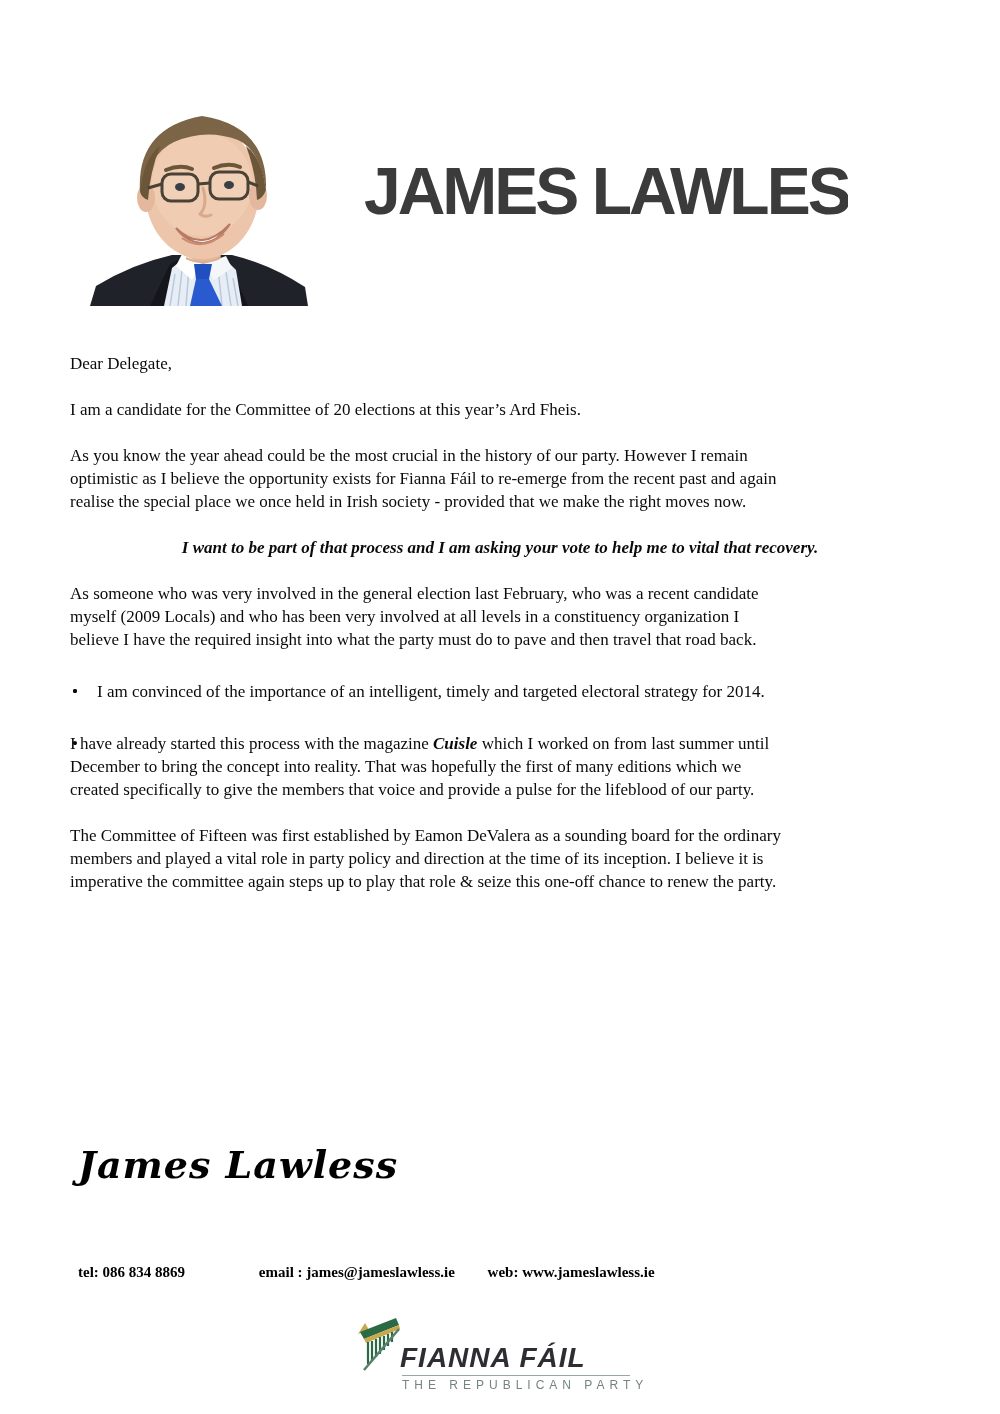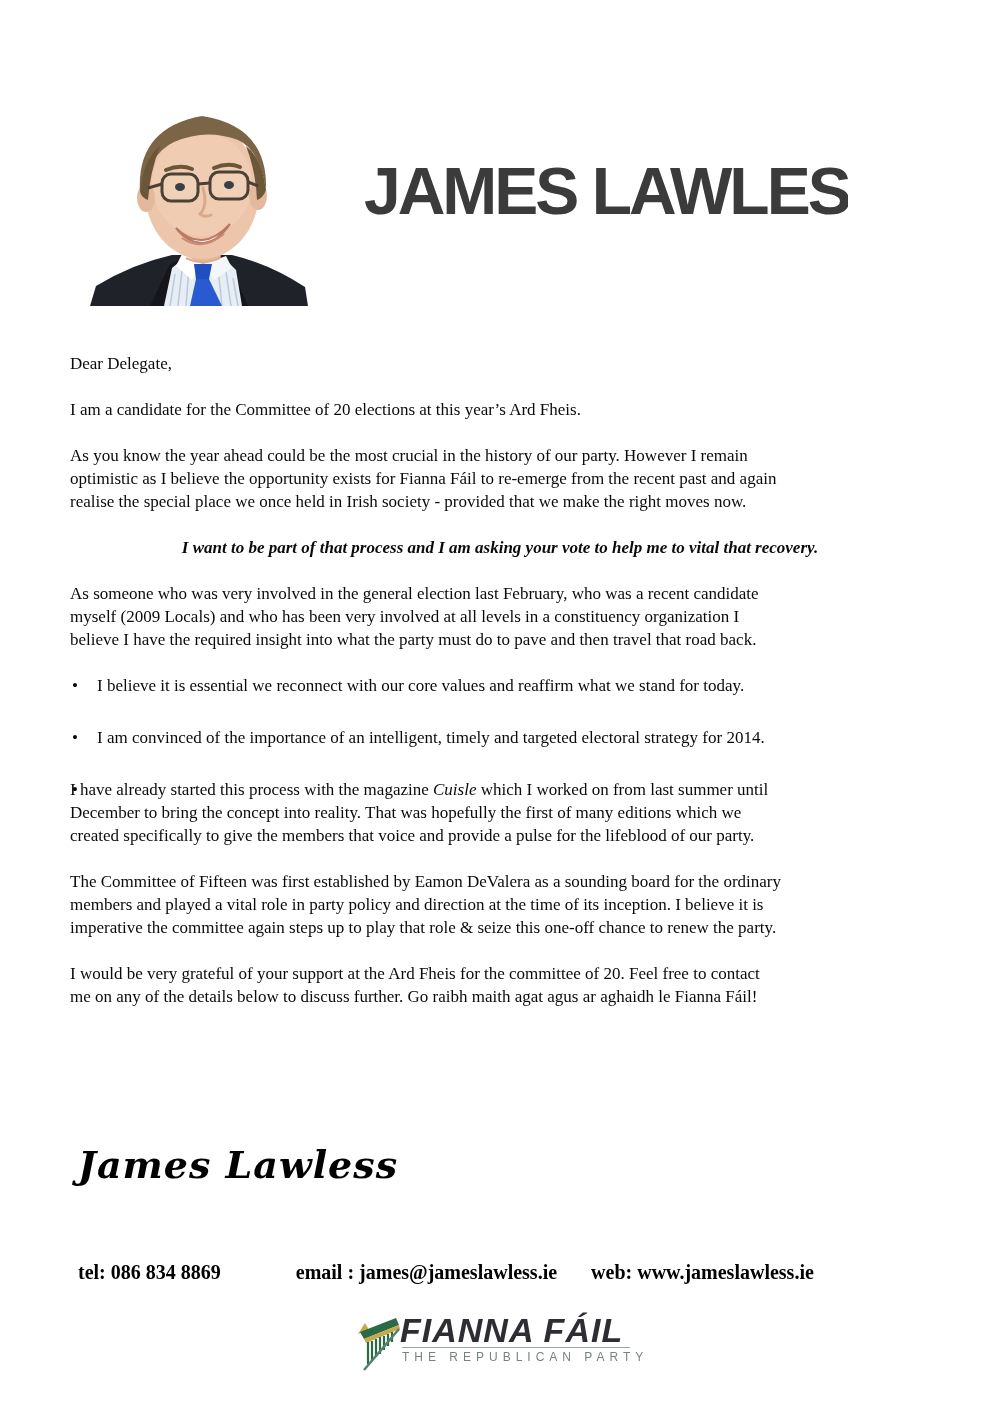--- a/index.html
+++ b/index.html
@@ -42,53 +42,53 @@
     width:860px; text-align:center;
     font-weight:700; font-style:italic;
   }
   .letter ul { list-style:none; margin:0; padding:0; }
   .letter li {
     position:relative; padding-left:27px; margin:0 0 29px 0;
   }
   .letter li .bullet {
     position:absolute; left:2px; top:0; font-size:17px;
   }
-  .cuisle-em { font-weight:400; font-style:italic; }
+  .cuisle-em { font-weight:700; font-style:italic; }
 
   
   .signature {
     position:absolute; left:78px; top:1138px;
     font-family:"DejaVu Serif", serif;
     font-style:italic; font-weight:700;
     font-size:38px; line-height:54px; color:#000;
     letter-spacing:1px;
   }
 
   
   .contact {
     position:absolute; left:78px; top:1258px; width:880px;
-    font-weight:700; font-size:20px; line-height:28px;
+    font-weight:700; font-size:15px; line-height:28px;
     white-space:nowrap; color:#000;
   }
   .contact .tel   { display:inline-block; }
   .contact .email { display:inline-block; margin-left:70px; }
   .contact .web   { display:inline-block; margin-left:29px; }
 
   
   .logo {
     position:absolute; left:356px; top:1314px;
     display:flex; align-items:flex-start;
   }
   .logo .harp { width:46px; height:56px; flex:0 0 auto; margin-top:2px; }
   .logo .logo-text { margin-left:-2px; }
   .logo .name {
     font-family:"Liberation Sans", sans-serif;
     font-style:italic; font-weight:700;
-    font-size:34px; line-height:32px; letter-spacing:1px;
-    color:#2d2d33; white-space:nowrap;
+    font-size:28px; line-height:32px; letter-spacing:1px;
+    color:#2d2d33; white-space:nowrap;margin-top:28px;
   }
   .logo .divider {
     width:228px; height:0; border-top:1px solid #9aa8a2; margin:1px 0 2px 2px;
   }
   .logo .tagline {
     font-family:"Liberation Sans", sans-serif;
     font-size:12px; letter-spacing:5px; font-weight:500;
     color:#76847e; white-space:nowrap; margin-left:2px;
   }
 </style>
@@ -165,40 +165,37 @@
 optimistic as I believe the opportunity exists for Fianna Fáil to re-emerge from the recent past and again
 realise the special place we once held in Irish society - provided that we make the right moves now.</p>
     <p class="center">I want to be part of that process and I am asking your vote to help me to vital that recovery.</p>
     <p>As someone who was very involved in the general election last February, who was a recent candidate
 myself (2009 Locals) and who has been very involved at all levels in a constituency organization I
 believe I have the required insight into what the party must do to pave and then travel that road back.</p>
 
     <ul>
       <li>
         <span class="bullet">•</span>
-        <span>I believe it is essential we reconnect with our core values and reaffirm what we stand for today.</span>
       </li>
       <li>
         <span class="bullet">•</span>
         <span>I am convinced of the importance of an intelligent, timely and targeted electoral strategy for 2014.</span>
       </li>
       <li>
         <span class="bullet">•</span>
       </li>
     </ul>
 
     <p><span>I have already started this process with the magazine </span><span class="cuisle-em">Cuisle</span><span> which I worked on from last summer until
 December to bring the concept into reality. That was hopefully the first of many editions which we
 created specifically to give the members that voice and provide a pulse for the lifeblood of our party.</span></p>
 
     <p>The Committee of Fifteen was first established by Eamon DeValera as a sounding board for the ordinary
 members and played a vital role in party policy and direction at the time of its inception. I believe it is
 imperative the committee again steps up to play that role &amp; seize this one-off chance to renew the party.</p>
-    <p>I would be very grateful of your support at the Ard Fheis for the committee of 20. Feel free to contact
-me on any of the details below to discuss further. Go raibh maith agat agus ar aghaidh le Fianna Fáil!</p>
   </div>
 
   <div class="signature">James Lawless</div>
 
   <div class="contact">
     <span class="tel">tel: 086 834 8869</span>
     <span class="email">email : james@jameslawless.ie</span>
     <span class="web">web: www.jameslawless.ie</span>
   </div>
 

